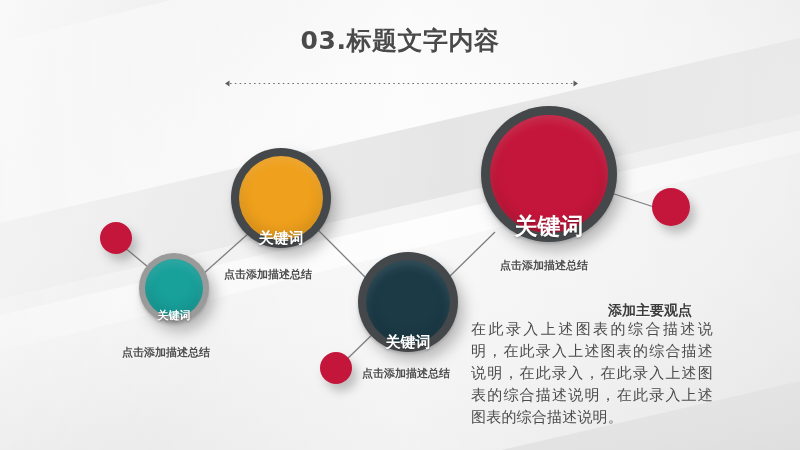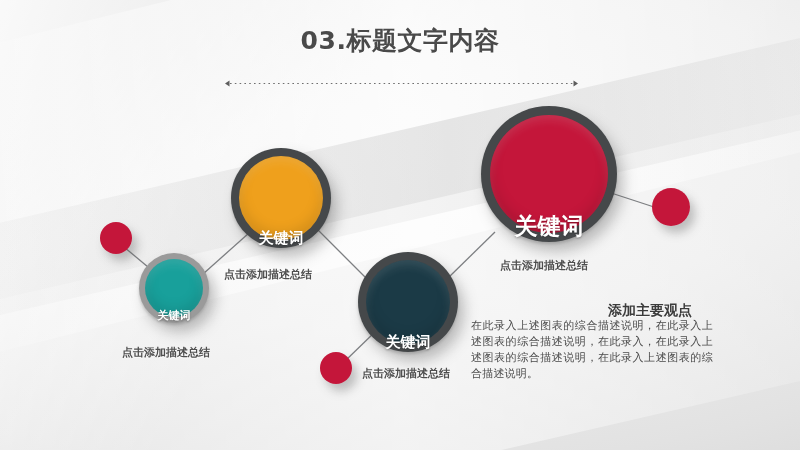--- a/index.html
+++ b/index.html
@@ -70,21 +70,21 @@
     position:absolute;border-radius:50%;
     box-shadow:5px 7px 10px rgba(90,90,90,.35), inset 0 -4px 9px rgba(0,0,0,.12);
   }
 
   
   .side-head{
     position:absolute;font-size:14px;font-weight:bold;color:#3c3c3c;
     text-shadow:0 1px 1px rgba(255,255,255,.85);white-space:nowrap;
   }
   .side-body{
-    position:absolute;font-size:11px;line-height:16px;color:#4b4b4b;
+    position:absolute;font-size:15px;line-height:22px;color:#4b4b4b;
     text-align:justify;letter-spacing:.2px;
   }
 </style>
 </head>
 <body>
 
 <div class="bg-streak streak-a"></div>
 <div class="bg-streak streak-c"></div>
 <div class="bg-streak streak-b"></div>
 

